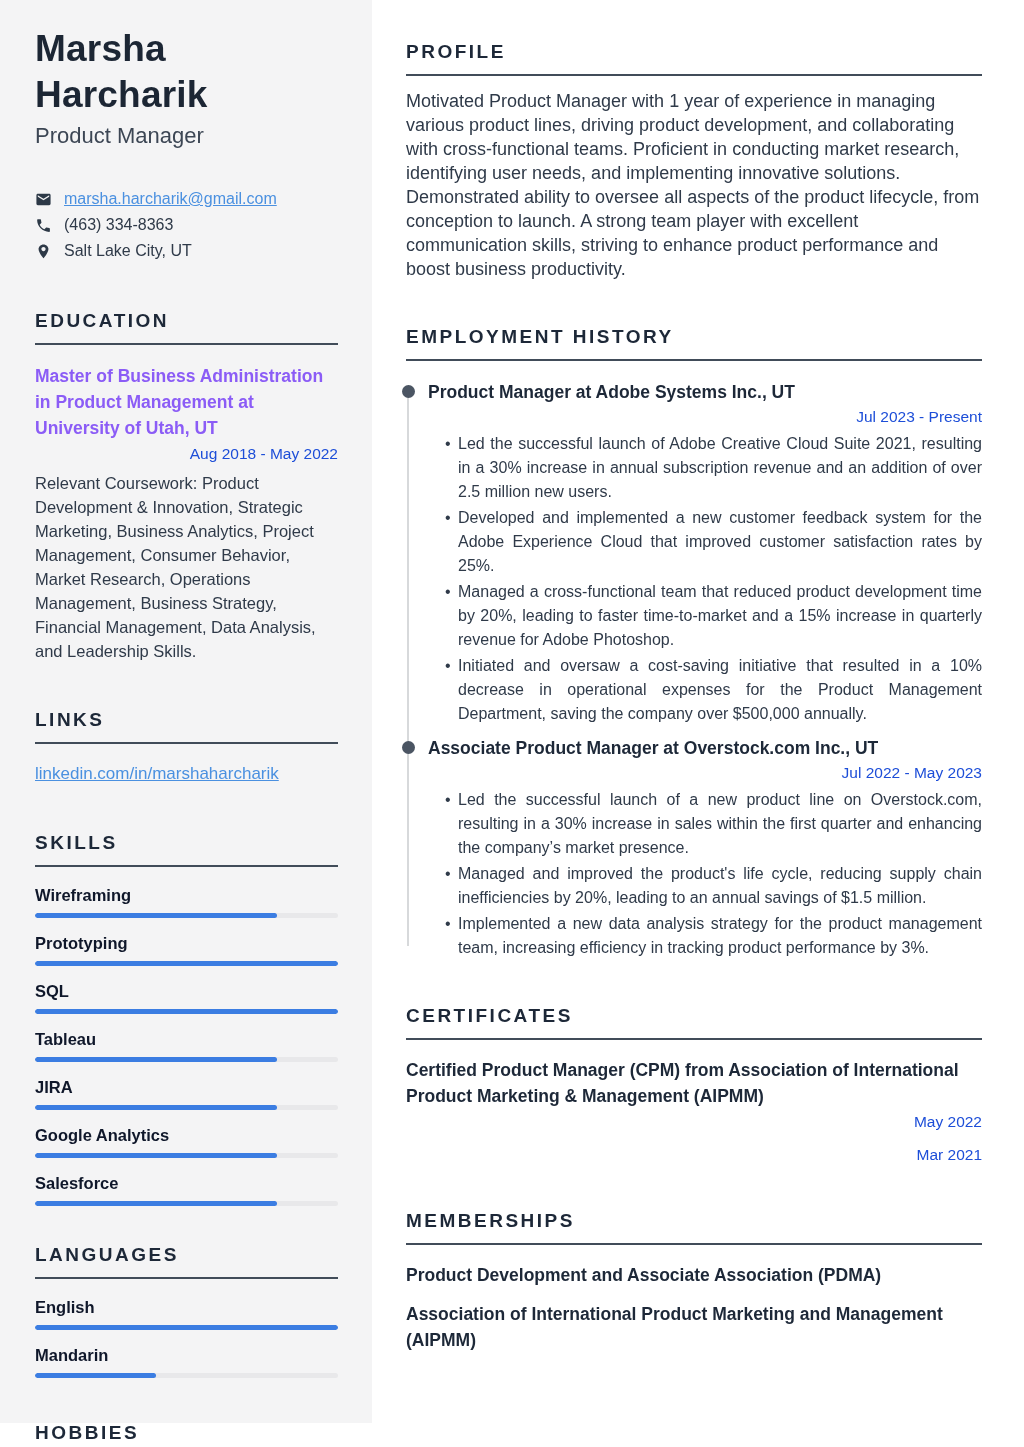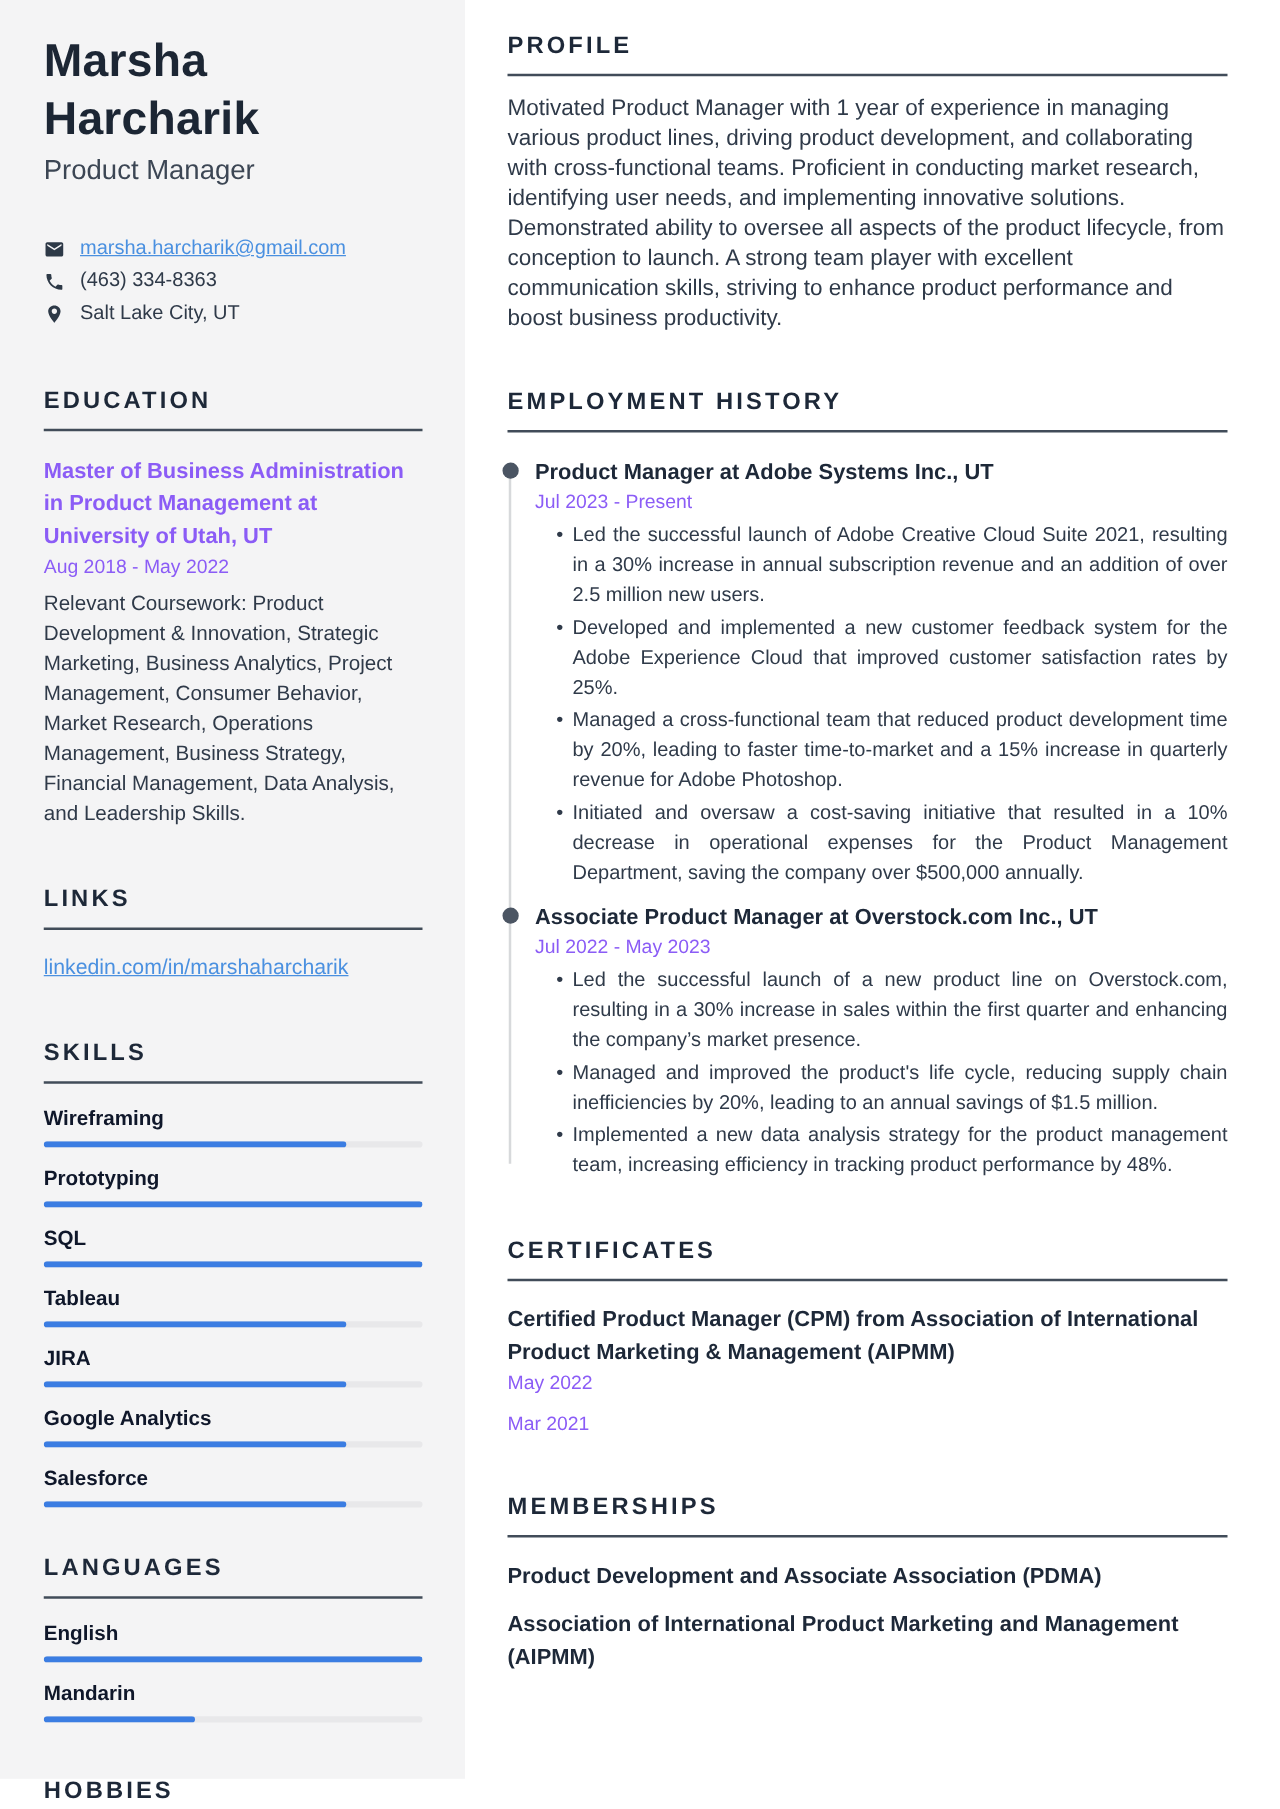--- a/index.html
+++ b/index.html
@@ -25,34 +25,34 @@
   .cicon { width:17px; height:17px; flex:0 0 17px; margin-right:12px; color:#2d3947; display:inline-flex; }
   .cicon svg { width:17px; height:17px; }
   a.link { color:#4a90e0; text-decoration:underline; cursor:pointer; }
 
   .heading {
     font-size:19px; font-weight:700; letter-spacing:2.5px; color:#1d2838;
     padding-bottom:11px; border-bottom:2px solid #414c59;
   }
   .side-sec { margin-top:46px; }
   .degree { margin-top:18px; font-size:17.5px; line-height:26px; font-weight:700; color:#8b5cf6; }
-  .date { font-size:15.5px; line-height:20px; color:#8b5cf6; margin-top:3px; }
+  .date { font-size:15.5px; line-height:20px; color:#1d4ed8; margin-top:3px;text-align:right; }
   .side-desc { margin-top:7px; font-size:16.5px; line-height:24px; color:#2f3a49; }
   .side-link { display:inline-block; margin-top:18px; font-size:17px; line-height:24px; }
 
   .meter-list { margin-top:17px; }
   .meter { margin-bottom:14px; }
   .meter-label { font-size:16.5px; line-height:22px; color:#0f172a;font-weight:bold; }
   .bar { margin-top:7px; height:5px; border-radius:3px; background:#e8e8ea; overflow:hidden; }
   .bar-fill { height:5px; border-radius:3px; background:#3b7de2; width:0; }
   .sec-languages { margin-top:38px; }
   .sec-hobbies { margin-top:44px; }
 
   
-  .main { flex:1; padding:26px 42px 0 34px; }
+  .main { flex:1; padding:26px 42px 0 34px;margin-top:15px; }
   .m-sec { margin-top:45px; }
   .m-sec.first { margin-top:0; }
   .profile-text { margin-top:13px; font-size:18px; line-height:24px; color:#2f3a49; }
 
   .timeline { position:relative; margin-top:19px; }
   .timeline:before {
     content:""; position:absolute; left:1px; top:8px; bottom:14px;
     width:2px; background:#d7d9db;
   }
   .job { position:relative; padding-left:22px; }
@@ -234,21 +234,21 @@
         <article class="job">
           <span class="t-dot"></span>
           <h3 class="job-title">Associate Product Manager at Overstock.com Inc., UT</h3>
           <div class="date">Jul 2022 - May 2023</div>
           <ul class="bullets">
 
               <li>Led the successful launch of a new product line on Overstock.com, resulting in a 30% increase in sales within the first quarter and enhancing the company’s market presence.</li>
 
               <li>Managed and improved the product's life cycle, reducing supply chain inefficiencies by 20%, leading to an annual savings of $1.5 million.</li>
 
-              <li>Implemented a new data analysis strategy for the product management team, increasing efficiency in tracking product performance by 48%.</li>
+              <li>Implemented a new data analysis strategy for the product management team, increasing efficiency in tracking product performance by 3%.</li>
             </ul>
         </article>
       </div>
   </section>
 
   <section class="m-sec">
     <h2 class="heading">CERTIFICATES</h2>
     <div class="plain-list">
 
         <div class="plain-item">

